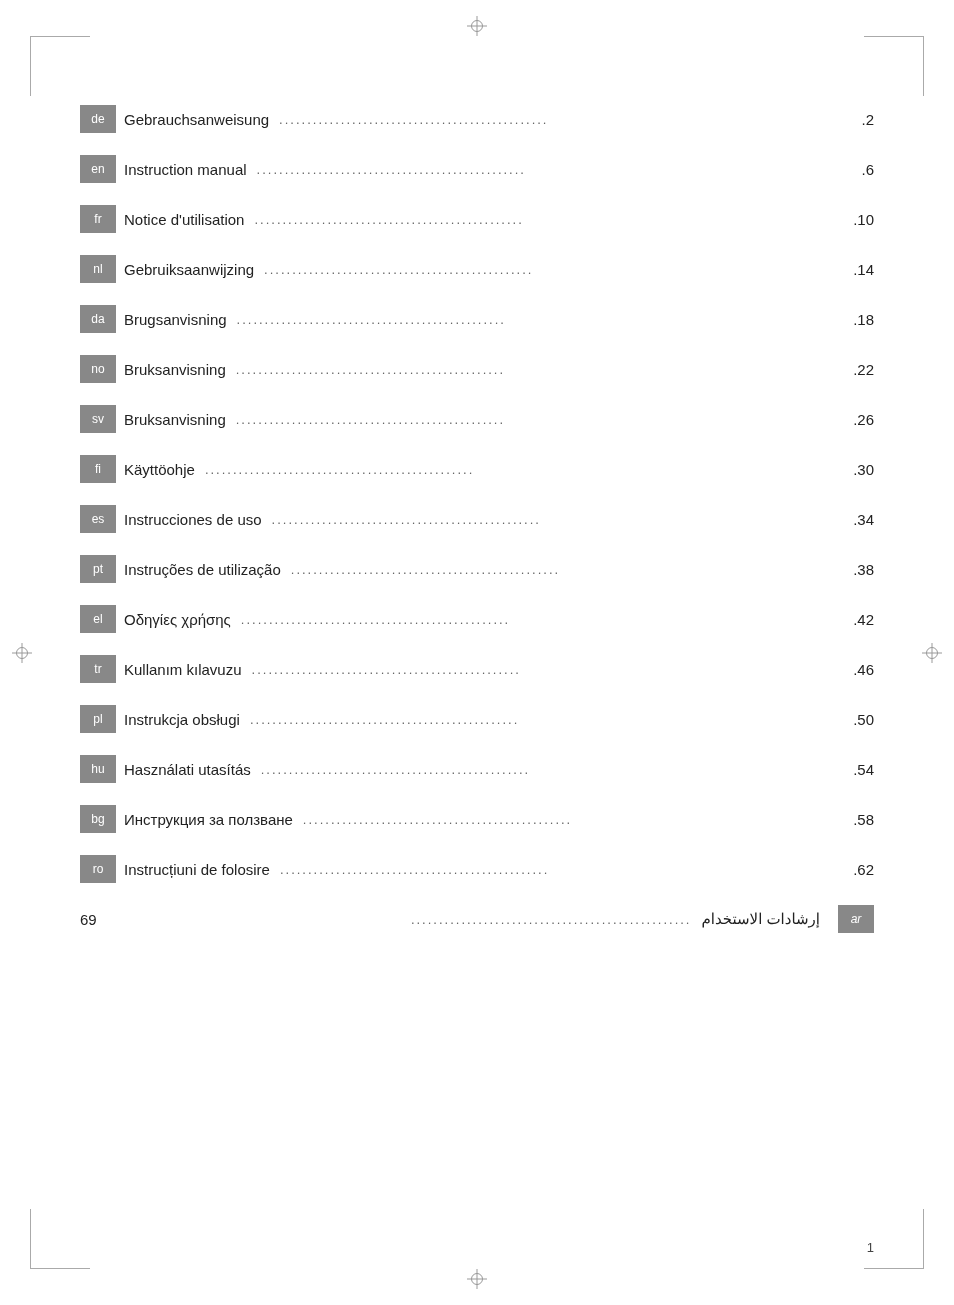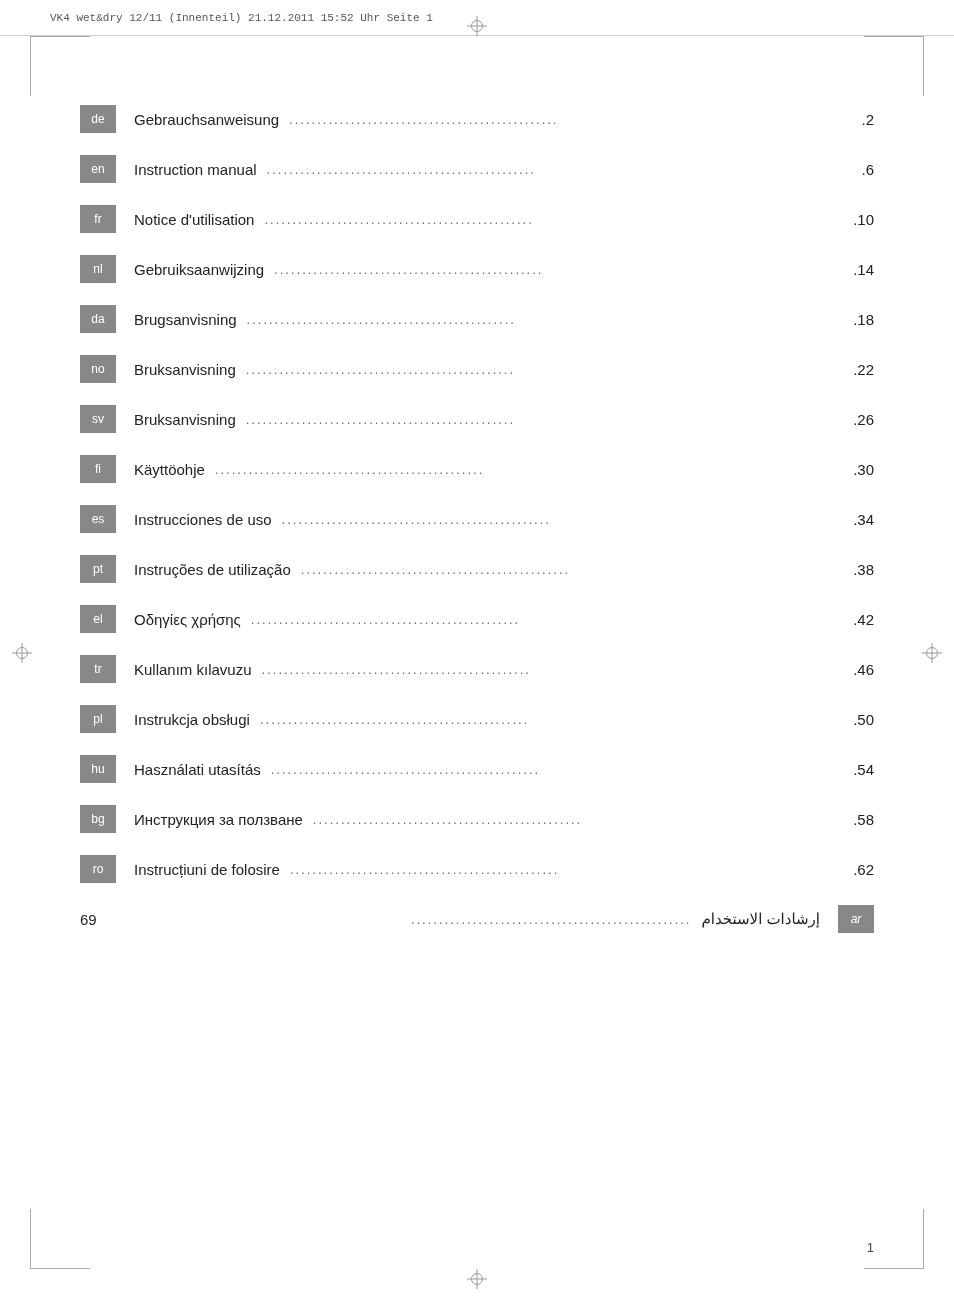--- a/index.html
+++ b/index.html
@@ -181,21 +181,21 @@
       display: inline-flex;
       align-items: center;
       justify-content: center;
       width: 36px;
       height: 28px;
       background: #888;
       color: #fff;
       font-size: 12px;
       font-weight: normal;
       flex-shrink: 0;
-      margin-right: 18px;
+      margin-right: 8px;
     }
 
     .toc-label {
       font-size: 15px;
       color: #222;
       flex: 1;
       display: flex;
       align-items: center;
       gap: 4px;
     }
@@ -275,23 +275,20 @@
       top: 50%;
       right: 12px;
       transform: translateY(-50%);
     }
   </style>
 </head>
 <body>
 
 <div class="page">
 
-  <div class="header-bar">
-    <span class="header-text">VK4 wet&amp;dry 12/11 (Innenteil)   21.12.2011  15:52 Uhr   Seite 1</span>
-  </div>
 
   <div class="border-top-left"></div>
   <div class="border-top-right"></div>
   <div class="border-bottom-left"></div>
   <div class="border-bottom-right"></div>
   <div class="border-left-top"></div>
   <div class="border-left-bottom"></div>
   <div class="border-right-top"></div>
   <div class="border-right-bottom"></div>
 

